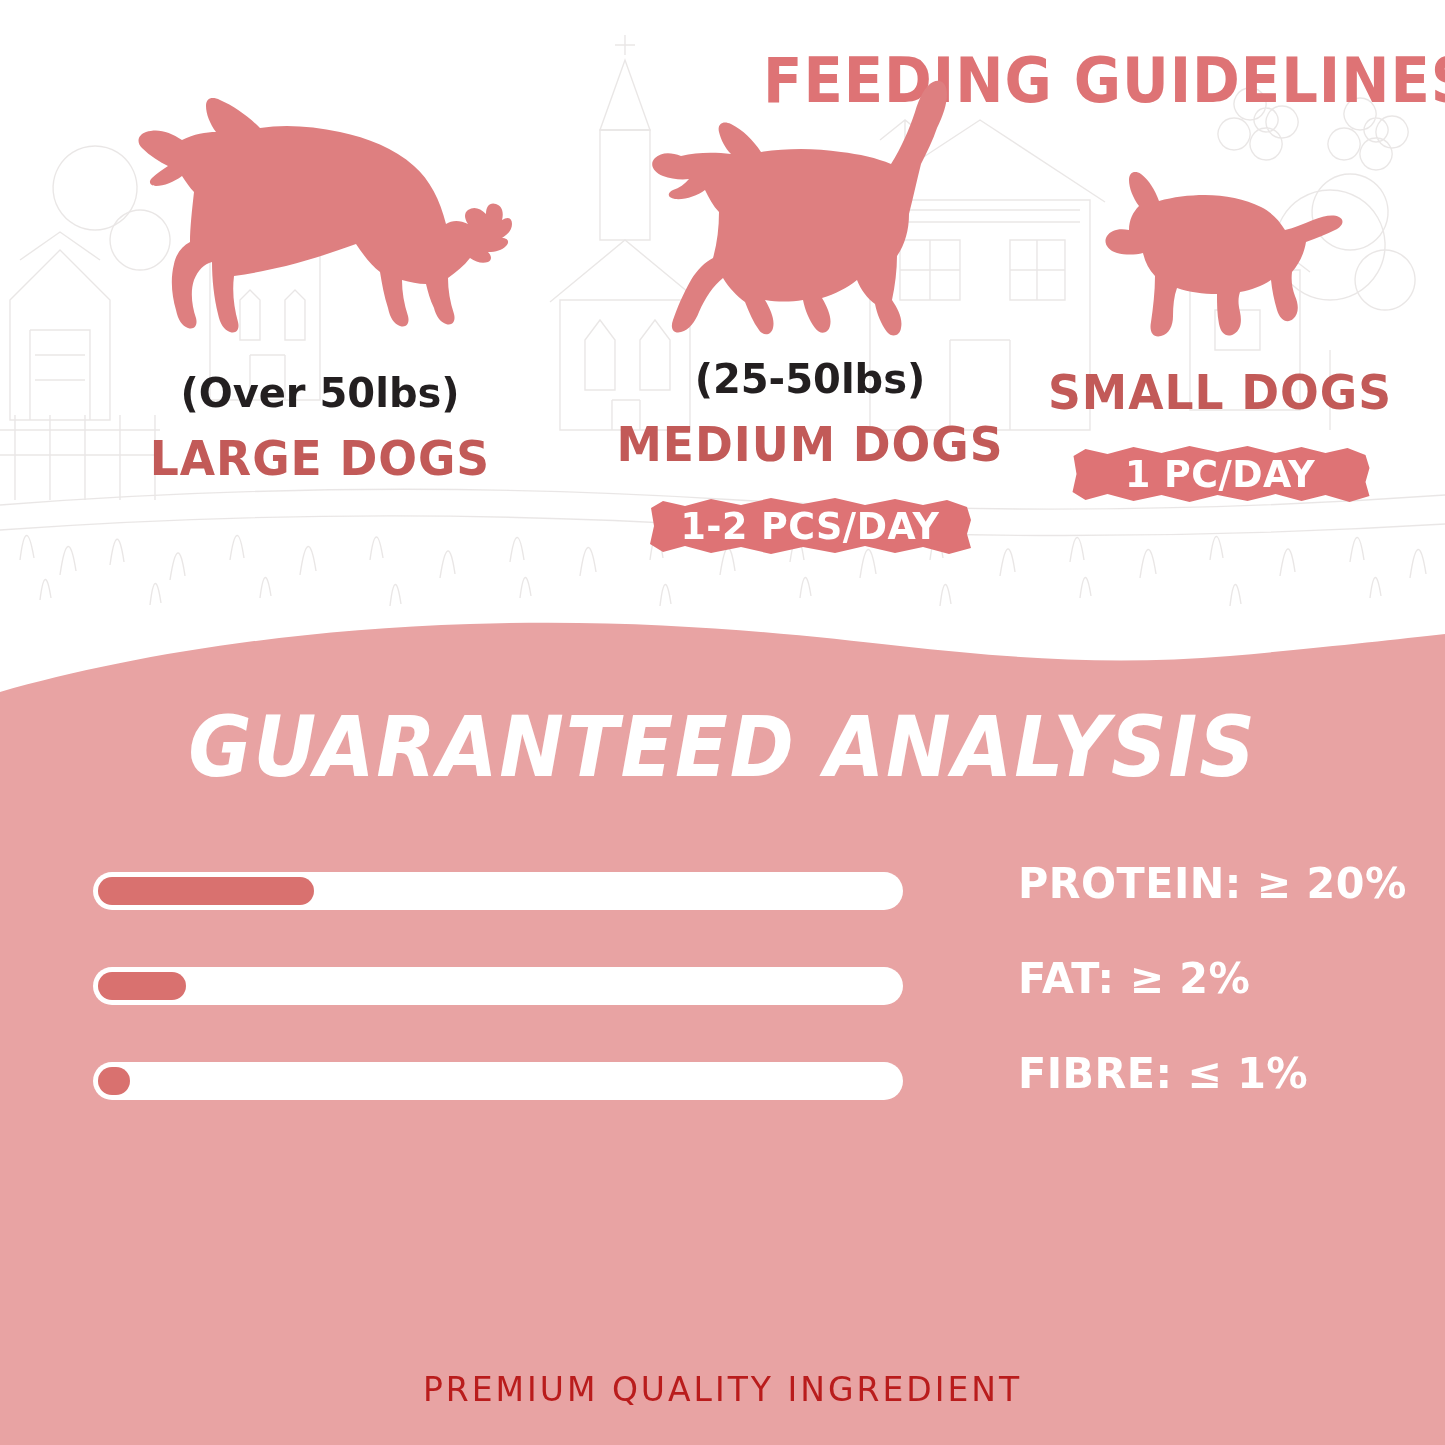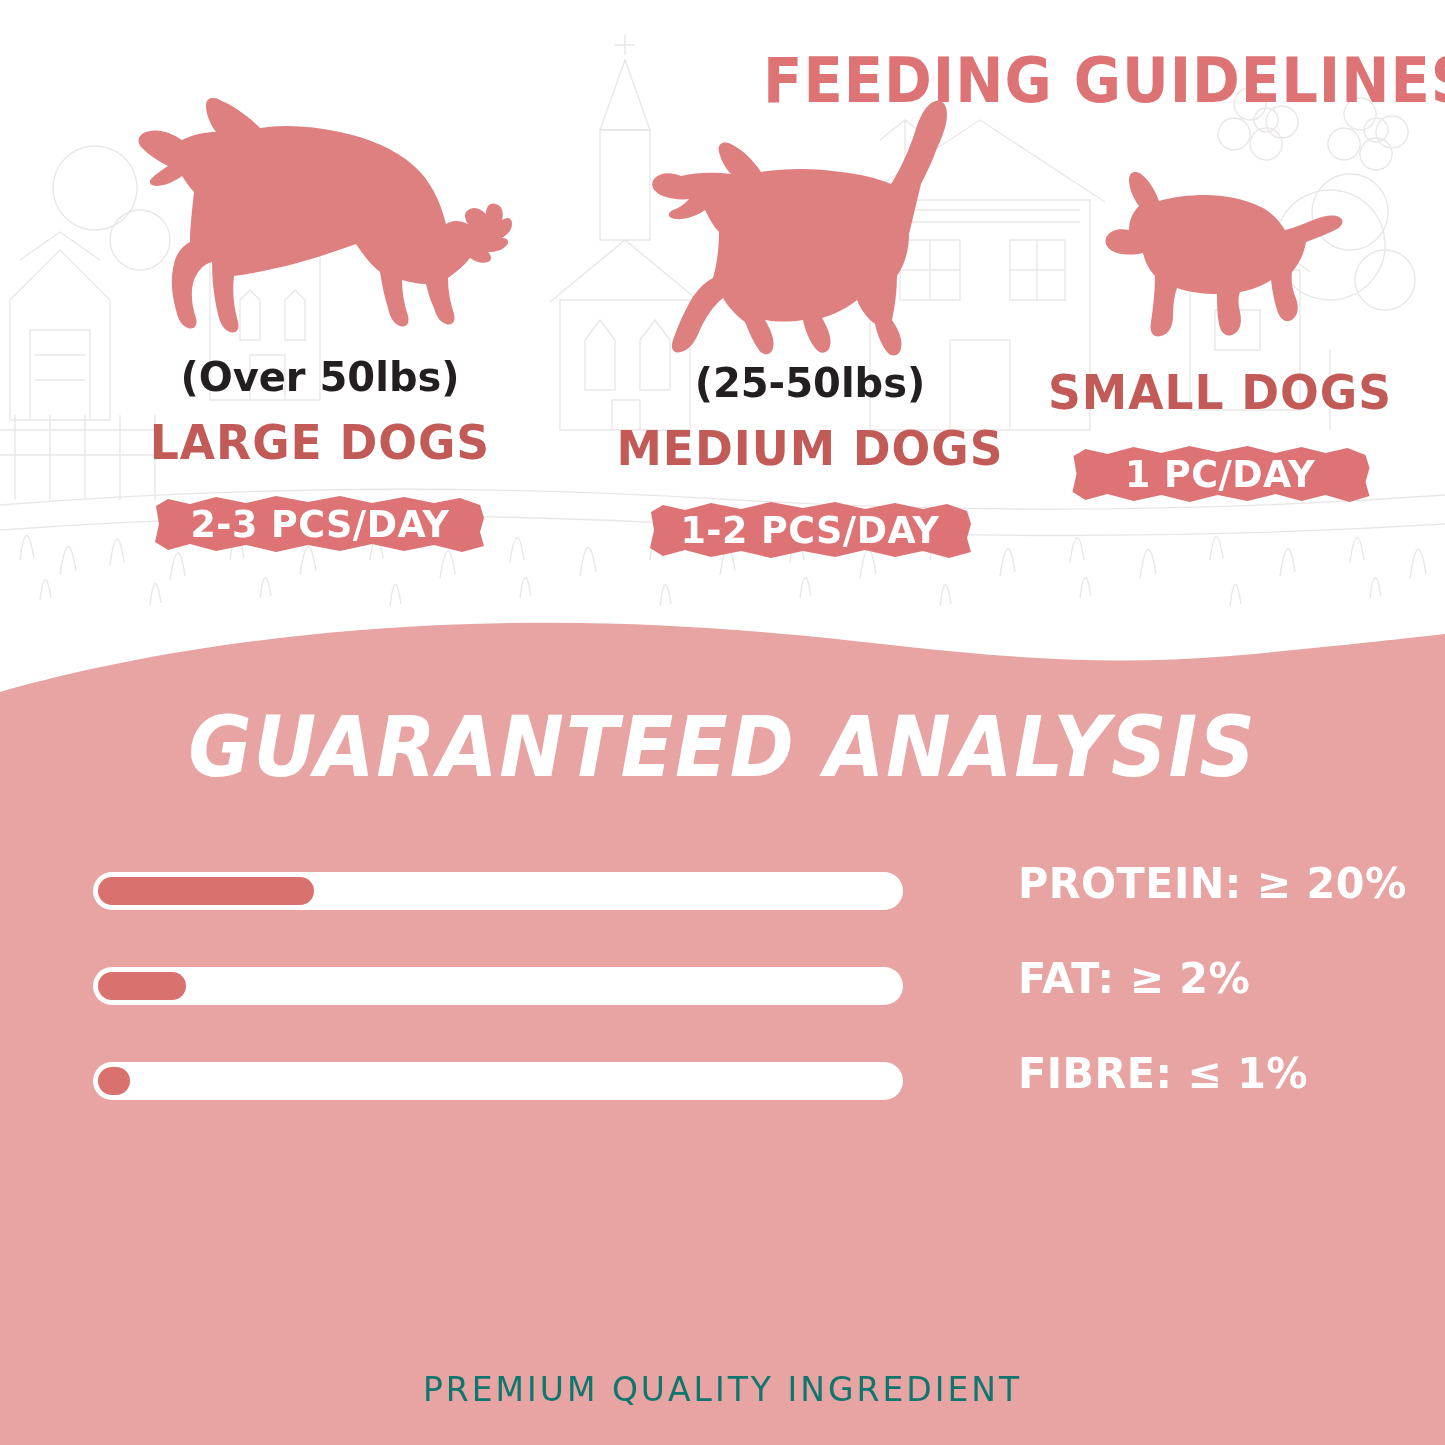--- a/index.html
+++ b/index.html
@@ -41,36 +41,36 @@
     white-space: nowrap;
     transform: scaleX(0.93);
     transform-origin: center;
   }
 
   .dog-col {
     position: absolute;
     text-align: center;
   }
   #col-large  { left: 40px;   top: 50px;  width: 560px; }
-  #col-medium { left: 560px;  top: 56px;  width: 500px; }
+  #col-medium { left: 560px;  top: 36px;  width: 500px; }
   #col-small  { left: 1020px; top: 50px;  width: 400px; }
 
   .dog-art { position: relative; }
   #col-large  .dog-art { height: 300px; }
   #col-medium .dog-art { height: 300px; }
   #col-small  .dog-art { height: 300px; }
 
   .dog-art svg { position: absolute; bottom: 0; left: 50%; transform: translateX(-50%); }
 
   .weight-label {
     font-family: "DejaVu Sans", sans-serif;
     font-weight: bold;
     font-size: 40px;
     color: #231f20;
-    margin-top: 4px;
+    margin-top: 20px;
     white-space: nowrap;
   }
   .size-label {
     font-family: "DejaVu Sans", sans-serif;
     font-weight: bold;
     font-size: 48px;
     letter-spacing: 1px;
     color: #C25A58;
     margin-top: 14px;
     white-space: nowrap;
@@ -177,21 +177,21 @@
 
   #footer-note {
     position: absolute;
     left: 0;
     top: 770px;
     width: 1445px;
     text-align: center;
     font-family: "DejaVu Sans", sans-serif;
     font-size: 33px;
     letter-spacing: 3px;
-    color: #0f766e;
+    color: #b91c1c;
     white-space: nowrap;
   }
 </style>
 </head>
 <body>
 
 <div id="poster">
 
   <svg id="bg-sketch" viewBox="0 0 1445 700" xmlns="http://www.w3.org/2000/svg">
     <g fill="none" stroke="#b9b0ad" stroke-width="1.4">
@@ -276,27 +276,20 @@
           C370 132 366 136 366 144 C360 138 354 136 348 140
           C344 143 344 148 348 154 C340 150 332 150 326 154
           C320 130 310 110 294 96 C274 78 248 68 220 62
           C192 56 164 54 140 58 C128 46 114 36 100 30
           C92 26 86 28 86 36 C86 44 90 54 96 62
           C86 62 74 64 62 70 Z"></path>
       </svg>
     </div>
     <div class="weight-label">(Over 50lbs)</div>
     <div class="size-label">LARGE DOGS</div>
-    <div class="dose-wrap">
-      <svg class="dose-brush" width="340" height="72" viewBox="0 0 340 72" xmlns="http://www.w3.org/2000/svg">
-        <path fill="#DE7375" d="M6 18 L18 11 L40 16 L66 9 L96 15 L126 8 L158 14 L190 8 L222 15 L254 9 L284 15 L310 10 L330 17
-          L334 30 L330 44 L334 58 L312 64 L284 57 L254 63 L222 56 L190 63 L158 57 L126 64 L96 57 L66 63 L40 56 L18 62 L5 54 L9 36 Z"></path>
-      </svg>
-      <span class="dose-text">2-3 PCS/DAY</span>
-    </div>
   </div>
 
   <div class="dog-col" id="col-medium">
     <div class="dog-art">
       <svg width="330" height="280" viewBox="0 0 330 280" xmlns="http://www.w3.org/2000/svg">
         <path fill="#DE7F80" d="M36 100 C26 96 16 96 10 102 C4 108 8 116 18 120 C26 123 36 124 44 123
           C40 128 34 132 28 134 C22 137 22 142 30 143 C40 144 52 140 60 134
           C64 142 68 150 74 156 C74 172 72 188 68 202
           C60 206 52 214 46 224 C38 238 32 252 28 264
           C25 272 28 278 36 276 C44 274 50 266 54 256

